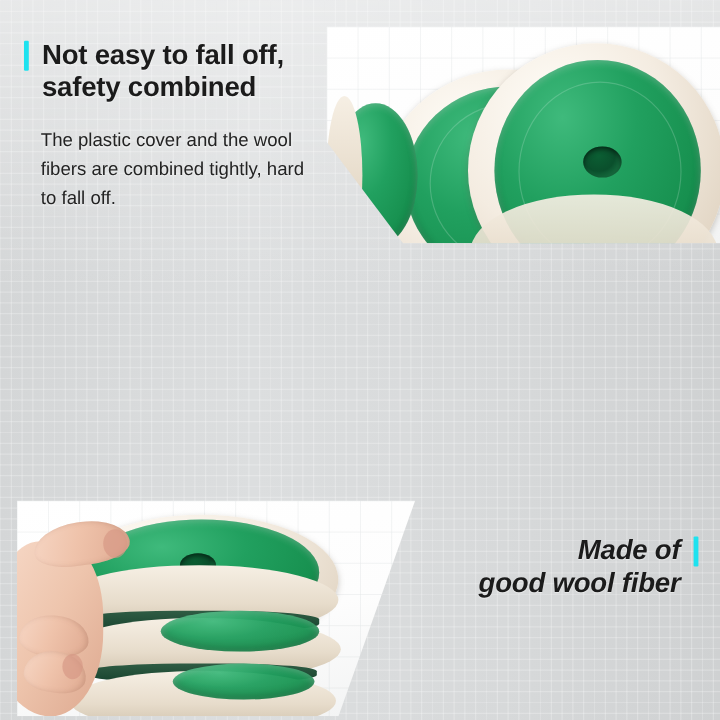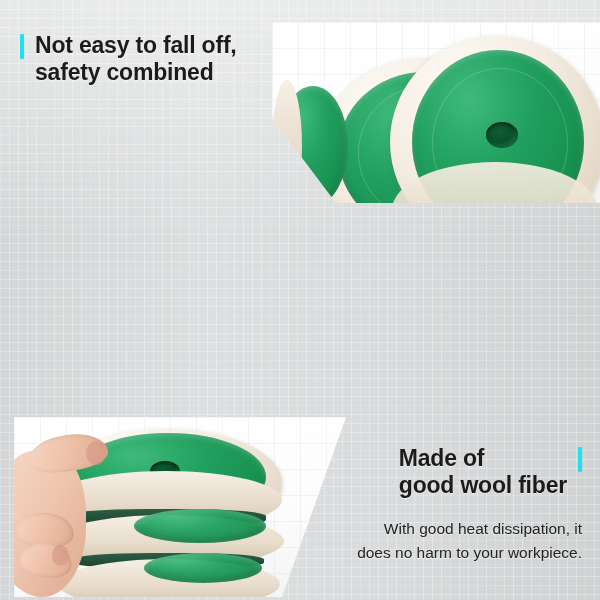--- a/index.html
+++ b/index.html
@@ -31,21 +31,21 @@
   #panel3{top:397px;height:203px;}
 
   
   .txt{position:absolute;}
   .head{
     display:flex;align-items:flex-start;
     font-size:23px;font-weight:bold;color:#1b1b1b;
     line-height:1.16;letter-spacing:-.2px;
     text-shadow:0 1px 1px rgba(255,255,255,.55);
   }
-  .head.right{justify-content:flex-end;text-align:left;}
+  .head.right{justify-content:flex-end;text-align:right;font-style:italic;}
   .bar{
     width:4px;border-radius:1px;background:#1ee2ef;
     flex:0 0 4px;height:25px;margin-top:2px;
   }
   .head .bar.l{margin-right:11px;}
   .head .bar.r{margin-left:11px;}
   .head .ht{white-space:pre-line;}
   .body{
     font-size:15.5px;color:#232323;line-height:1.55;
     white-space:pre-line;text-shadow:0 1px 1px rgba(255,255,255,.5);
@@ -147,20 +147,23 @@
         <div class="woolside" style="left:120px;top:140px;width:206px;height:96px;opacity:.92;"></div>
       </div>
     </div>
 
     <div class="txt" id="t1">
       <div class="head">
         <span class="bar l"></span>
         <span class="ht">Not easy to fall off,
 safety combined</span>
       </div>
+      <div class="body">The plastic cover and the wool
+fibers are combined tightly, hard
+ to fall off.</div>
     </div>
   </div>
 
   <div class="panel" id="panel2">
 
     <div class="photo" id="ph2">
       <div class="inner">
         <div class="pgrid"></div>
 
         <div class="disc">
@@ -192,22 +195,20 @@
         </div>
       </div>
     </div>
 
     <div class="txt" id="t2">
       <div class="head right">
         <span class="ht">Made of
 good wool fiber</span>
         <span class="bar r"></span>
       </div>
-      <div class="body right">With good heat dissipation, it
-does no harm to your workpiece.</div>
     </div>
   </div>
 
   <div class="panel" id="panel3">
 
     
 
     
   </div>
 </div>

